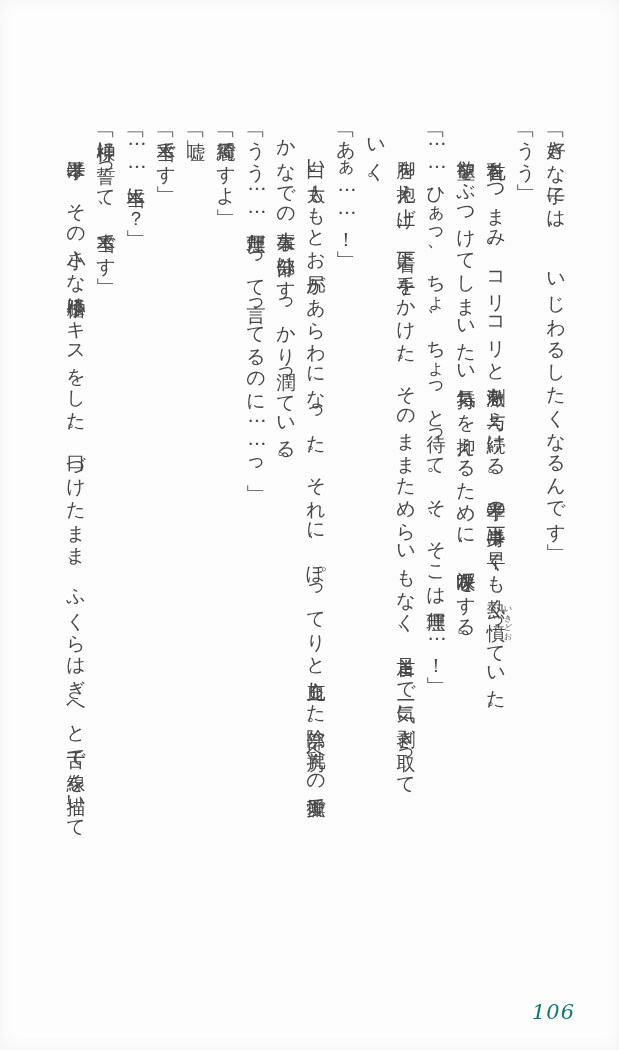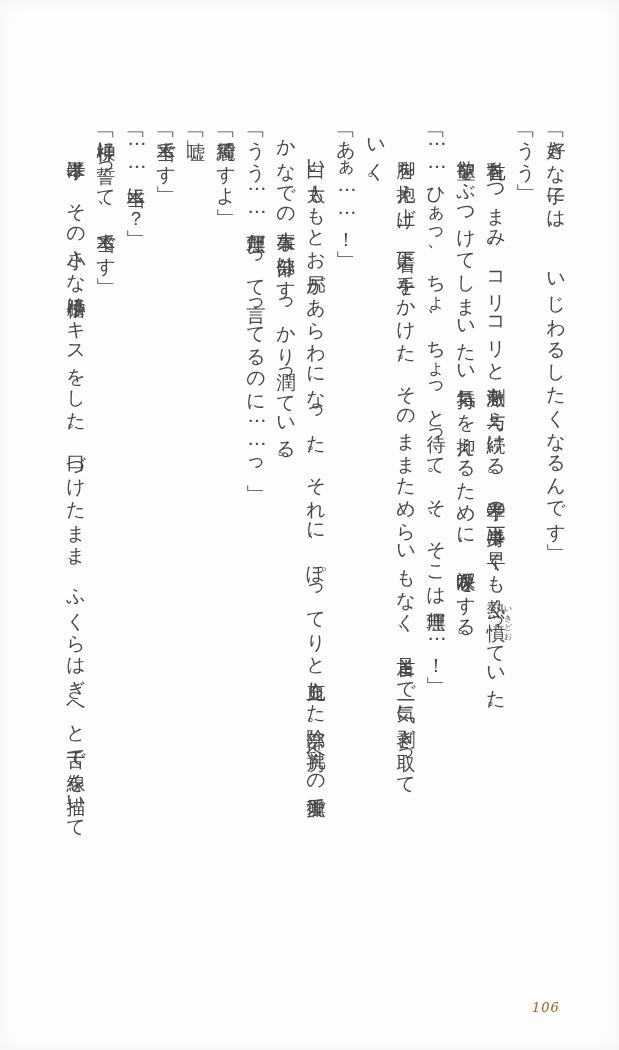--- a/index.html
+++ b/index.html
@@ -51,23 +51,23 @@
     font-size: 8px;
     line-height: 1;
     letter-spacing: 0;
     color: #5a5a5a;
     white-space: nowrap;
   }
   .page-number {
     position: absolute;
     left: 532px;
     top: 1000px;
-    font-size: 13px;
+    font-size: 21px;
     font-style: italic;
-    color: #a16207;
+    color: #0f766e;
     letter-spacing: 1px;
   }
 </style>
 </head>
 <body>
 
 <div class="page">
   <div class="text-block" id="text-block">
       <div class="tline">「好きな子には、　いじわるしたくなるんです」</div>
       <div class="tline">「うう」</div>

